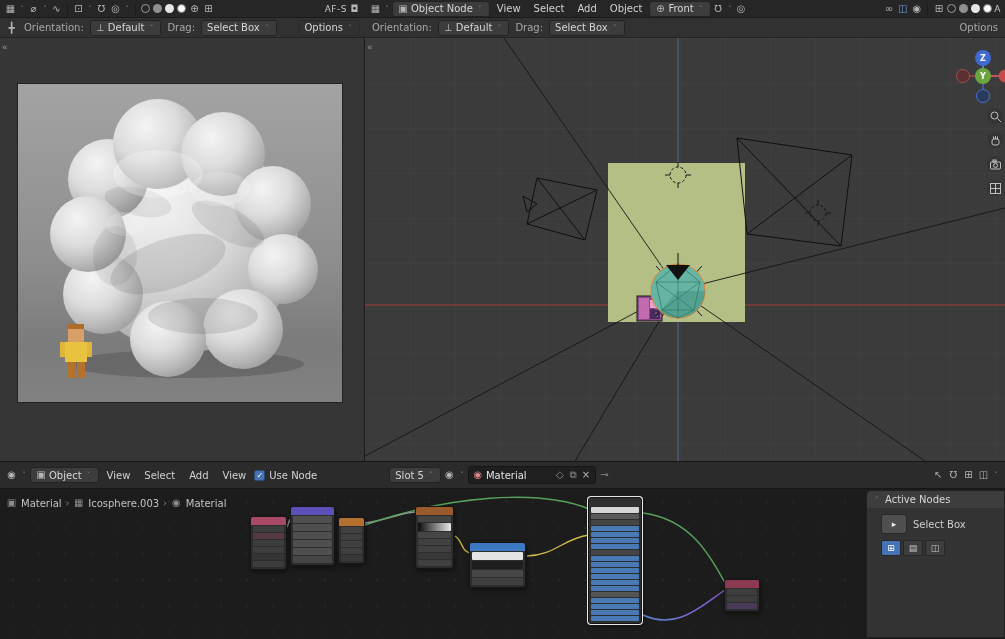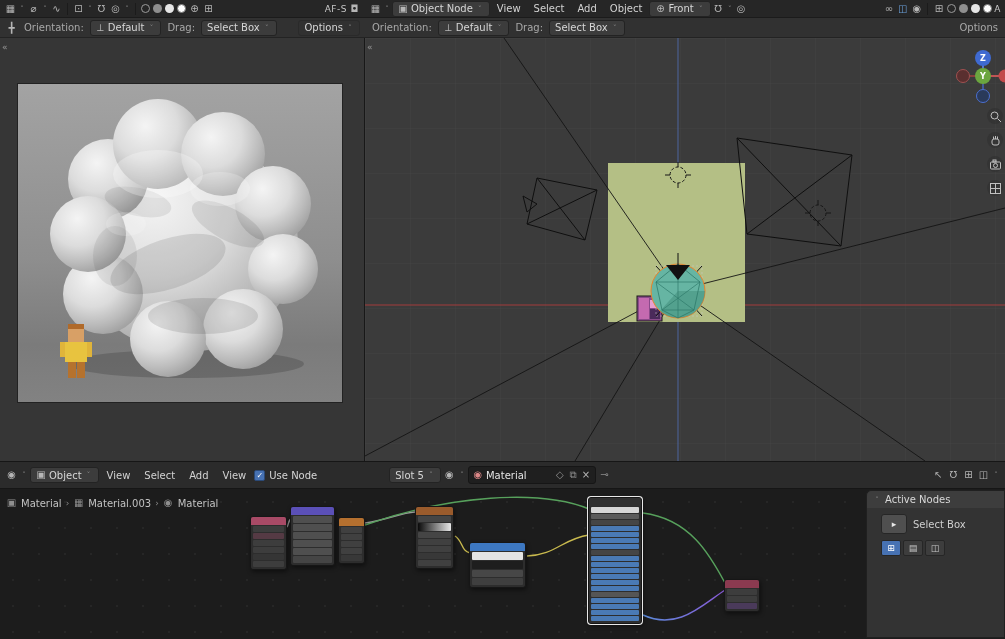--- a/index.html
+++ b/index.html
@@ -448,21 +448,21 @@
         <div class="node-r" style="height: 6px; background: rgb(61, 61, 61);"></div>
         <div class="node-r" style="height: 6px; background: rgb(74, 58, 90);"></div>
       </div>
     </div>
 
   <div id="breadcrumb">
     <span class="g dim" style="min-width:11px">▣</span>
     <span>Material</span>
     <span class="bc-sep">›</span>
     <span class="g dim" style="min-width:11px">▦</span>
-    <span>Material.003</span>
+    <span>Icosphere.003</span>
     <span class="bc-sep">›</span>
     <span class="g dim" style="min-width:11px">◉</span>
     <span>Material</span>
   </div>
 
   <div id="tool-panel">
     <div class="tp-hdr">
       <span class="chev">˅</span>
       <span>Active Nodes</span>
     </div>

